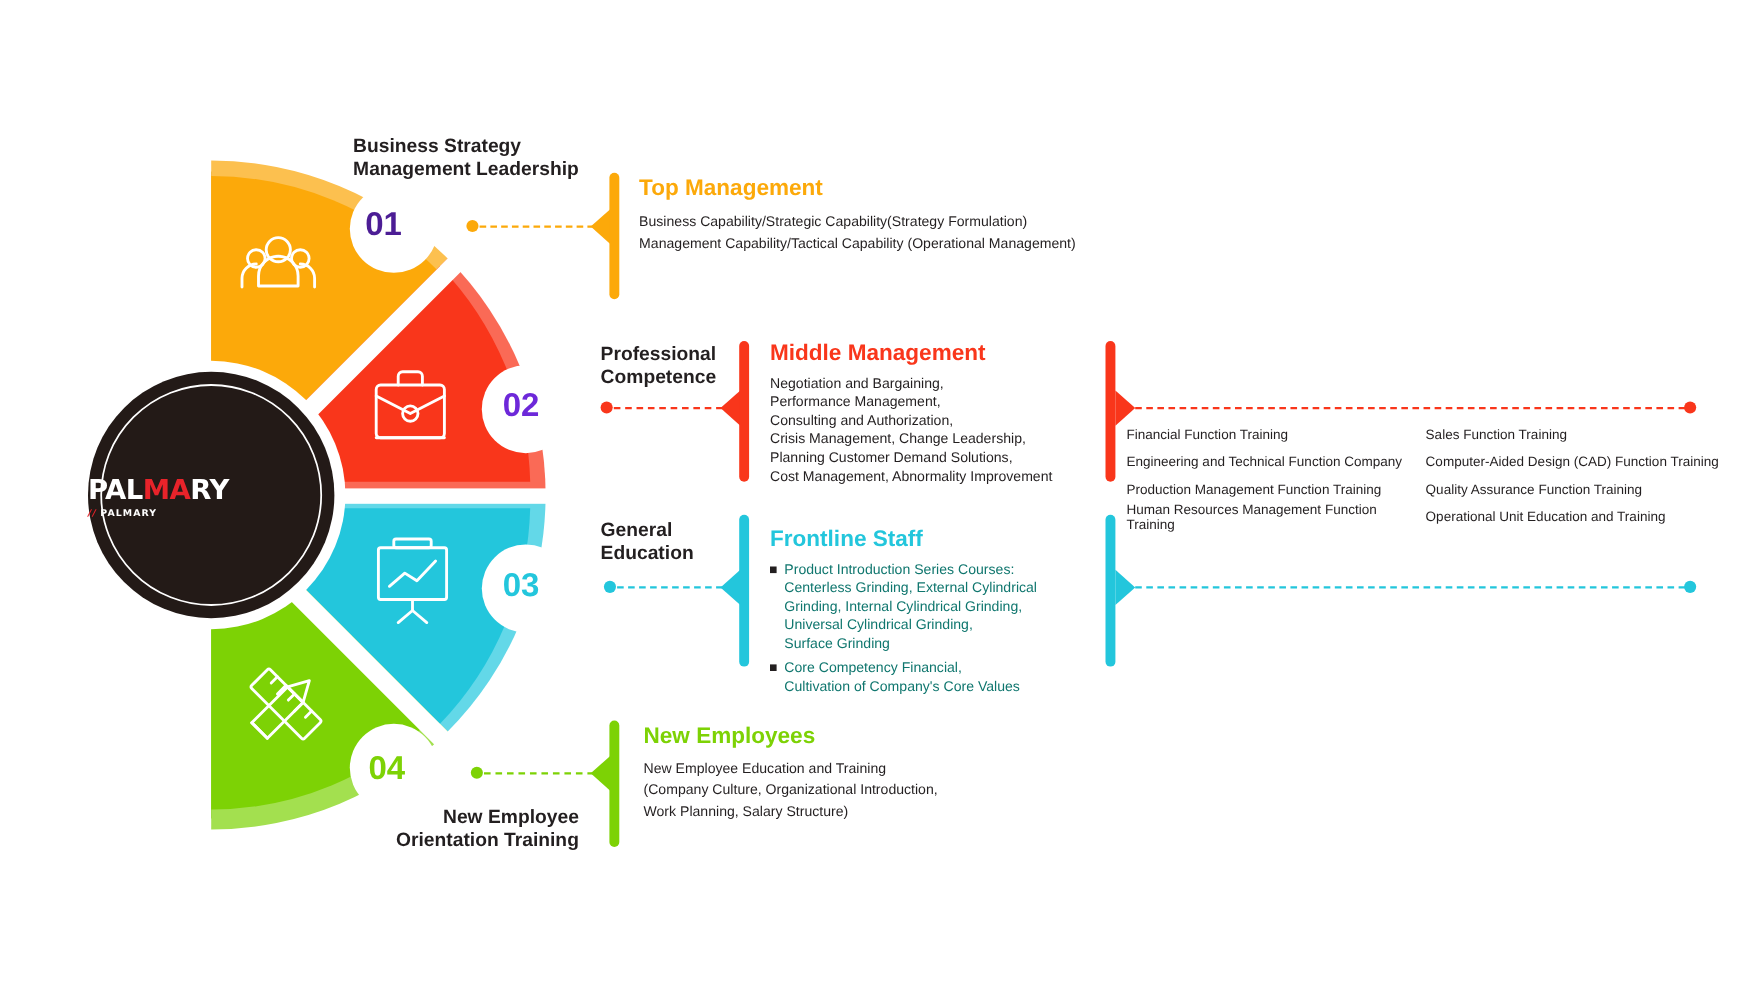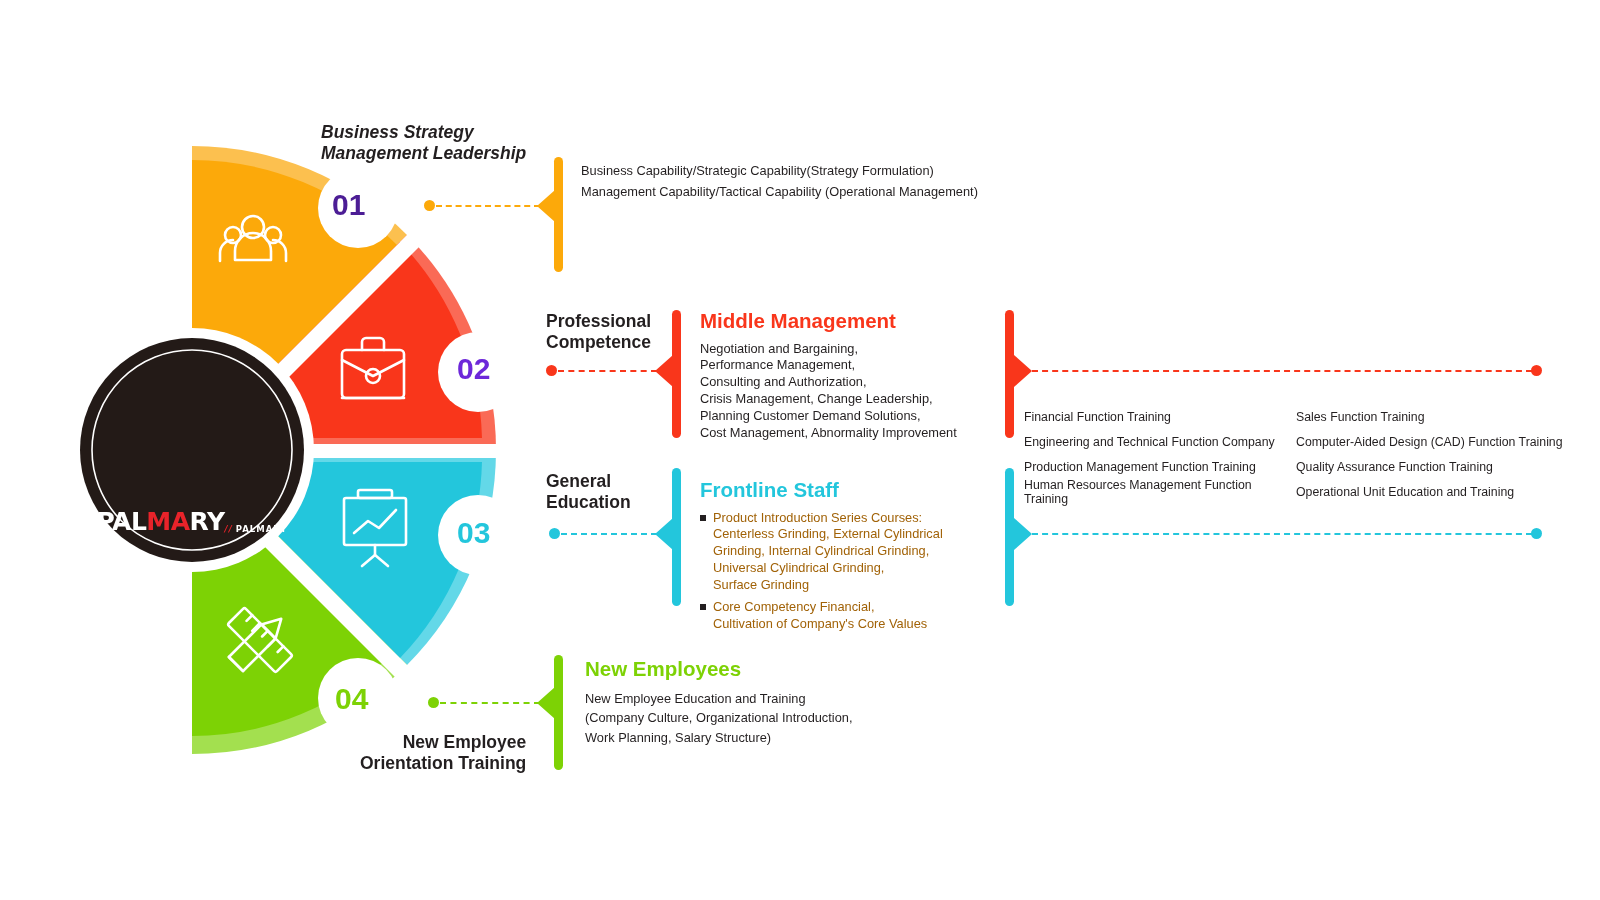--- a/index.html
+++ b/index.html
@@ -12,22 +12,22 @@
   }
   .stage{position:absolute;left:0;top:0;width:1600px;height:900px;}
 
   
   #wheel{position:absolute;left:60px;top:120px;}
 
   .logo-text{
     position:absolute;
     left:80px;top:370px;
     width:224px;height:164px;
-    display:flex;flex-direction:row;
-    align-items:flex-end;justify-content:center;
+    display:flex;flex-direction:column;
+    align-items:flex-start;justify-content:center;
     pointer-events:none;
   }
   .logo-main{
     font-family:"DejaVu Sans", sans-serif;
     font-weight:bold;
     font-size:25px;
     letter-spacing:-0.5px;
     color:#ffffff;
     line-height:1;
   }
@@ -79,37 +79,37 @@
   }
   .blk-p{
     font-size:12.8px;
     color:#231f20;
     line-height:1.32;
     margin:0;
     white-space:pre-line;
   }
   .blk-li{
     font-size:12.8px;
-    color:#a16207;
+    color:#0f766e;
     line-height:1.32;
     margin:0 0 2px 0;
     padding-left:13px;
     position:relative;
     white-space:pre-line;
   }
   .blk-li:before{
     content:"";
     position:absolute;left:0;top:5px;
     width:6px;height:6px;background:#231f20;
   }
 
   
   #training{
     position:absolute;
-    left:1024px;top:405px;
+    left:1024px;top:383px;
     width:560px;
   }
   .trow{display:flex;height:25px;align-items:center;}
   .tcell{font-size:12.3px;color:#231f20;line-height:1.1;}
   .tcell.c1{width:272px;}
 </style>
 </head>
 <body>
 
 <div class="stage">
@@ -198,21 +198,21 @@
   <div class="arcnum" style="left:335px;top:684px;color:#7DD205;">04</div>
 
   <div class="logo-text">
     <div class="logo-main"><span>PAL</span><span class="m">MA</span><span>RY</span></div>
     <div class="logo-sub">
       <span class="mark">//</span>
       <span>PALMARY</span>
     </div>
   </div>
 
-  <div class="outer-title" style="left:321px;top:122px;text-align:left;font-style:italic;">Business Strategy
+  <div class="outer-title" style="left:321px;top:122px;text-align:left;">Business Strategy
 Management Leadership</div>
   <div class="outer-title" style="left:546px;top:311px;">Professional
 Competence</div>
   <div class="outer-title" style="left:546px;top:471px;">General
 Education</div>
   <div class="outer-title" style="left:360px;top:732px;text-align:right;">New Employee
 Orientation Training</div>
 
   <div class="cdot" style="left:424px;top:200px;background:#FCA90A;"></div>
   <div class="cdash" style="left:436px;top:205px;width:104px;border-top-color:#FCA90A;"></div>
@@ -238,20 +238,21 @@
   <div class="bararrow" style="left:1014px;top:355px;border-top:16px solid transparent;border-bottom:16px solid transparent;border-left:18px solid #F9361B;"></div>
   <div class="cdash" style="left:1032px;top:370px;width:500px;border-top-color:#F9361B;"></div>
   <div class="cdot" style="left:1531px;top:365px;background:#F9361B;"></div>
 
   <div class="bar" style="left:1005px;top:468px;height:138px;background:#23C6DC;"></div>
   <div class="bararrow" style="left:1014px;top:518px;border-top:16px solid transparent;border-bottom:16px solid transparent;border-left:18px solid #23C6DC;"></div>
   <div class="cdash" style="left:1032px;top:533px;width:500px;border-top-color:#23C6DC;"></div>
   <div class="cdot" style="left:1531px;top:528px;background:#23C6DC;"></div>
 
   <div class="blk" style="left:581px;top:161px;width:470px;">
+    <div class="blk-h" style="color:#FCA90A;">Top Management</div>
     <p class="blk-p" style="line-height:1.62;">Business Capability/Strategic Capability(Strategy Formulation)
 Management Capability/Tactical Capability (Operational Management)</p>
   </div>
 
   <div class="blk" style="left:700px;top:311px;width:300px;">
     <div class="blk-h" style="color:#F9361B;">Middle Management</div>
     <p class="blk-p">Negotiation and Bargaining,
 Performance Management,
 Consulting and Authorization,
 Crisis Management, Change Leadership,

